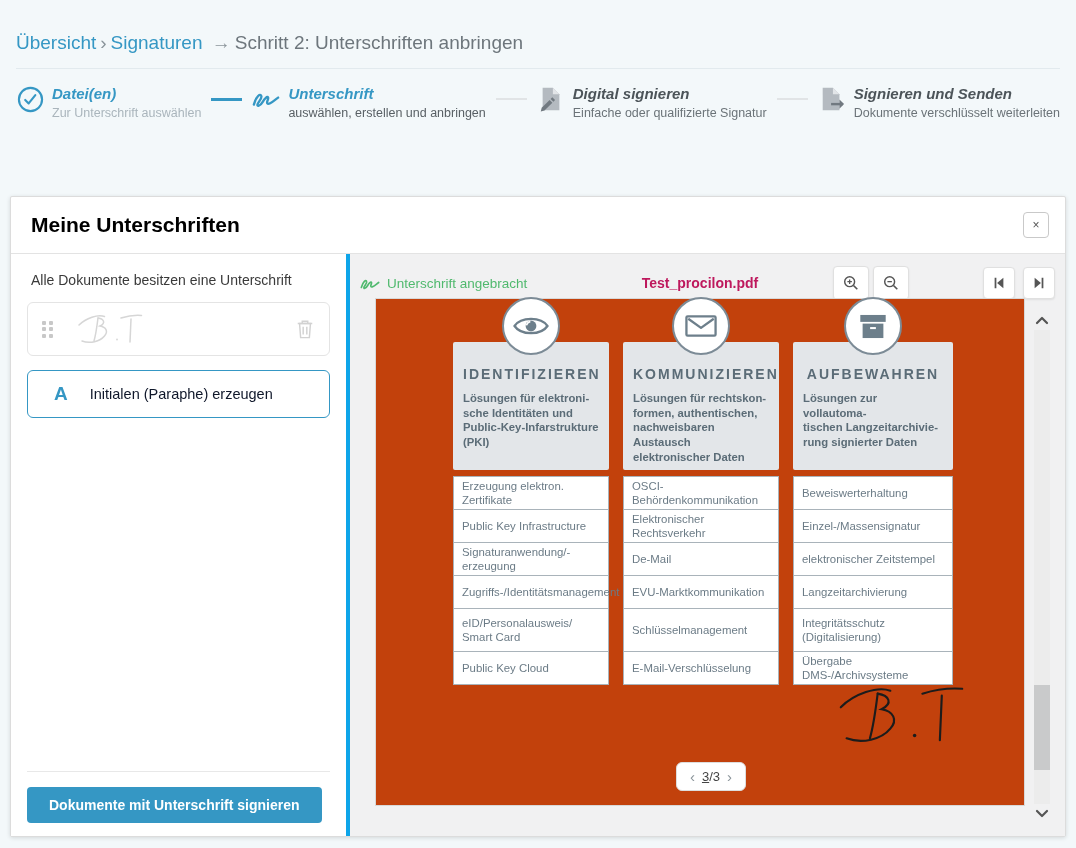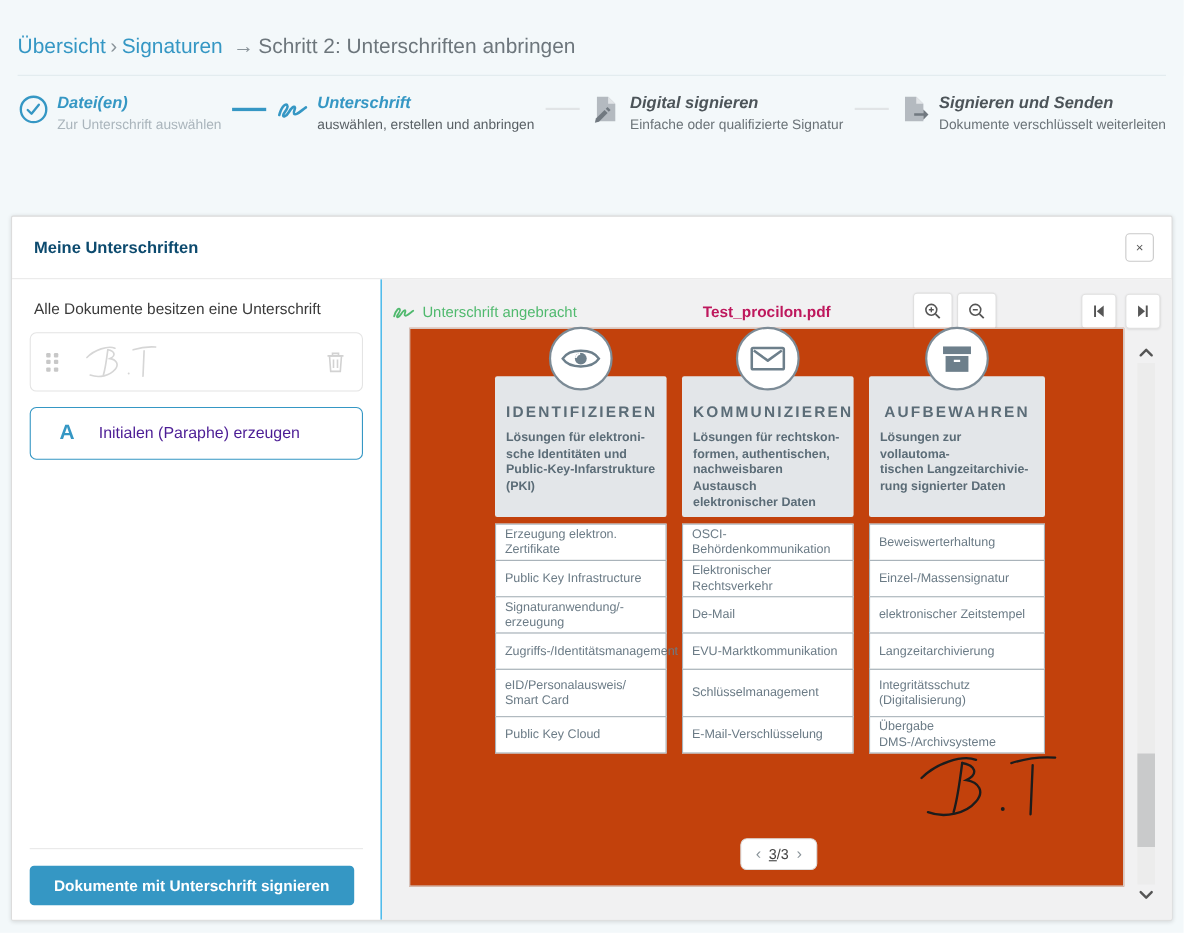--- a/index.html
+++ b/index.html
@@ -31,43 +31,43 @@
   .wstep.pending .wsub { color:#6b7378; }
   .wconn { flex:1; height:0; margin:13px 10px 0 10px; }
   .wconn.blue { border-top:3px solid #3597c4; }
   .wconn.gray { border-top:2px solid #e1e4e6; }
   
   .card { position:absolute; left:10px; top:196px; width:1056px; height:641px;
     background:#fff; border:1px solid #dcdcdc; border-radius:2px;
     box-shadow:0 1px 4px rgba(0,0,0,.13); }
   .card-header { height:57px; display:flex; align-items:center; padding:0 16px 0 20px;
     border-bottom:1px solid #e3e3e3; }
-  .card-title { font-size:15px; font-weight:bold; color:#0c4a6e; flex:1; }
+  .card-title { font-size:21px; font-weight:bold; color:#000000; flex:1; }
   .close-btn { width:26px; height:26px; border:1px solid #c9c9c9; border-radius:4px; background:#fff;
     font-size:12px; color:#555; display:flex; align-items:center; justify-content:center; cursor:pointer; }
   .card-body { display:flex; height:582px; }
   
   .sidebar { width:335px; flex:none; position:relative; padding:18px 16px; background:#fff; }
   .sb-status { font-size:14px; color:#3a3a3a; margin:0 0 14px 4px; }
   .sig-card { height:54px; border:1px solid #e4e4e4; border-radius:6px; display:flex;
     align-items:center; padding:0 14px; cursor:pointer; background:#fff; }
   .drag-handle { display:grid; grid-template-columns:4px 4px; grid-auto-rows:4px; gap:2.5px; cursor:grab; }
   .drag-handle i { background:#c8c8c8; border-radius:1px; }
   .sig-faint { margin-left:22px; flex:1; }
   .trash { cursor:pointer; }
   .initials-card { margin-top:14px; height:48px; border:1.5px solid #3597c4; border-radius:6px;
     display:flex; align-items:center; padding-left:26px; gap:22px; cursor:pointer; background:#fff; }
   .initials-a { font-size:19px; font-weight:bold; color:#3597c4; }
-  .initials-label { font-size:14.5px; color:#4c1d95; }
+  .initials-label { font-size:14.5px; color:#0f172a; }
   .sb-divider { position:absolute; left:16px; right:16px; bottom:64px; border-top:1px solid #e8e8e8; }
   .sign-btn { position:absolute; left:16px; bottom:13px; height:36px; padding:0 22px;
     background:#3597c4; color:#fff; font-size:14px; font-weight:bold; border:none; border-radius:4px;
     cursor:pointer; font-family:"Liberation Sans",sans-serif; }
   
-  .viewer { flex:1; position:relative; background:#f1f1f2; border-left:1px solid #0ea5e9; }
+  .viewer { flex:1; position:relative; background:#f1f1f2; border-left:4px solid #0ea5e9; }
   .v-toolbar { height:58px; position:relative; display:flex; align-items:center; }
   .v-status { display:flex; align-items:center; gap:7px; margin-left:10px; color:#50b96e;
     font-size:13.5px; }
   .v-filename { position:absolute; left:350px; transform:translateX(-50%); top:21px;
     font-size:14px; font-weight:bold; color:#be185d; }
   .tool-btn { background:#fff; border:1px solid #e0e0e0; border-radius:4px;
     box-shadow:0 1px 2px rgba(0,0,0,.08); display:flex; align-items:center; justify-content:center;
     cursor:pointer; }
   .zoom-group { position:absolute; left:483px; top:12px; display:flex; gap:4px; }
   .zoom-group .tool-btn { width:36px; height:34px; }

